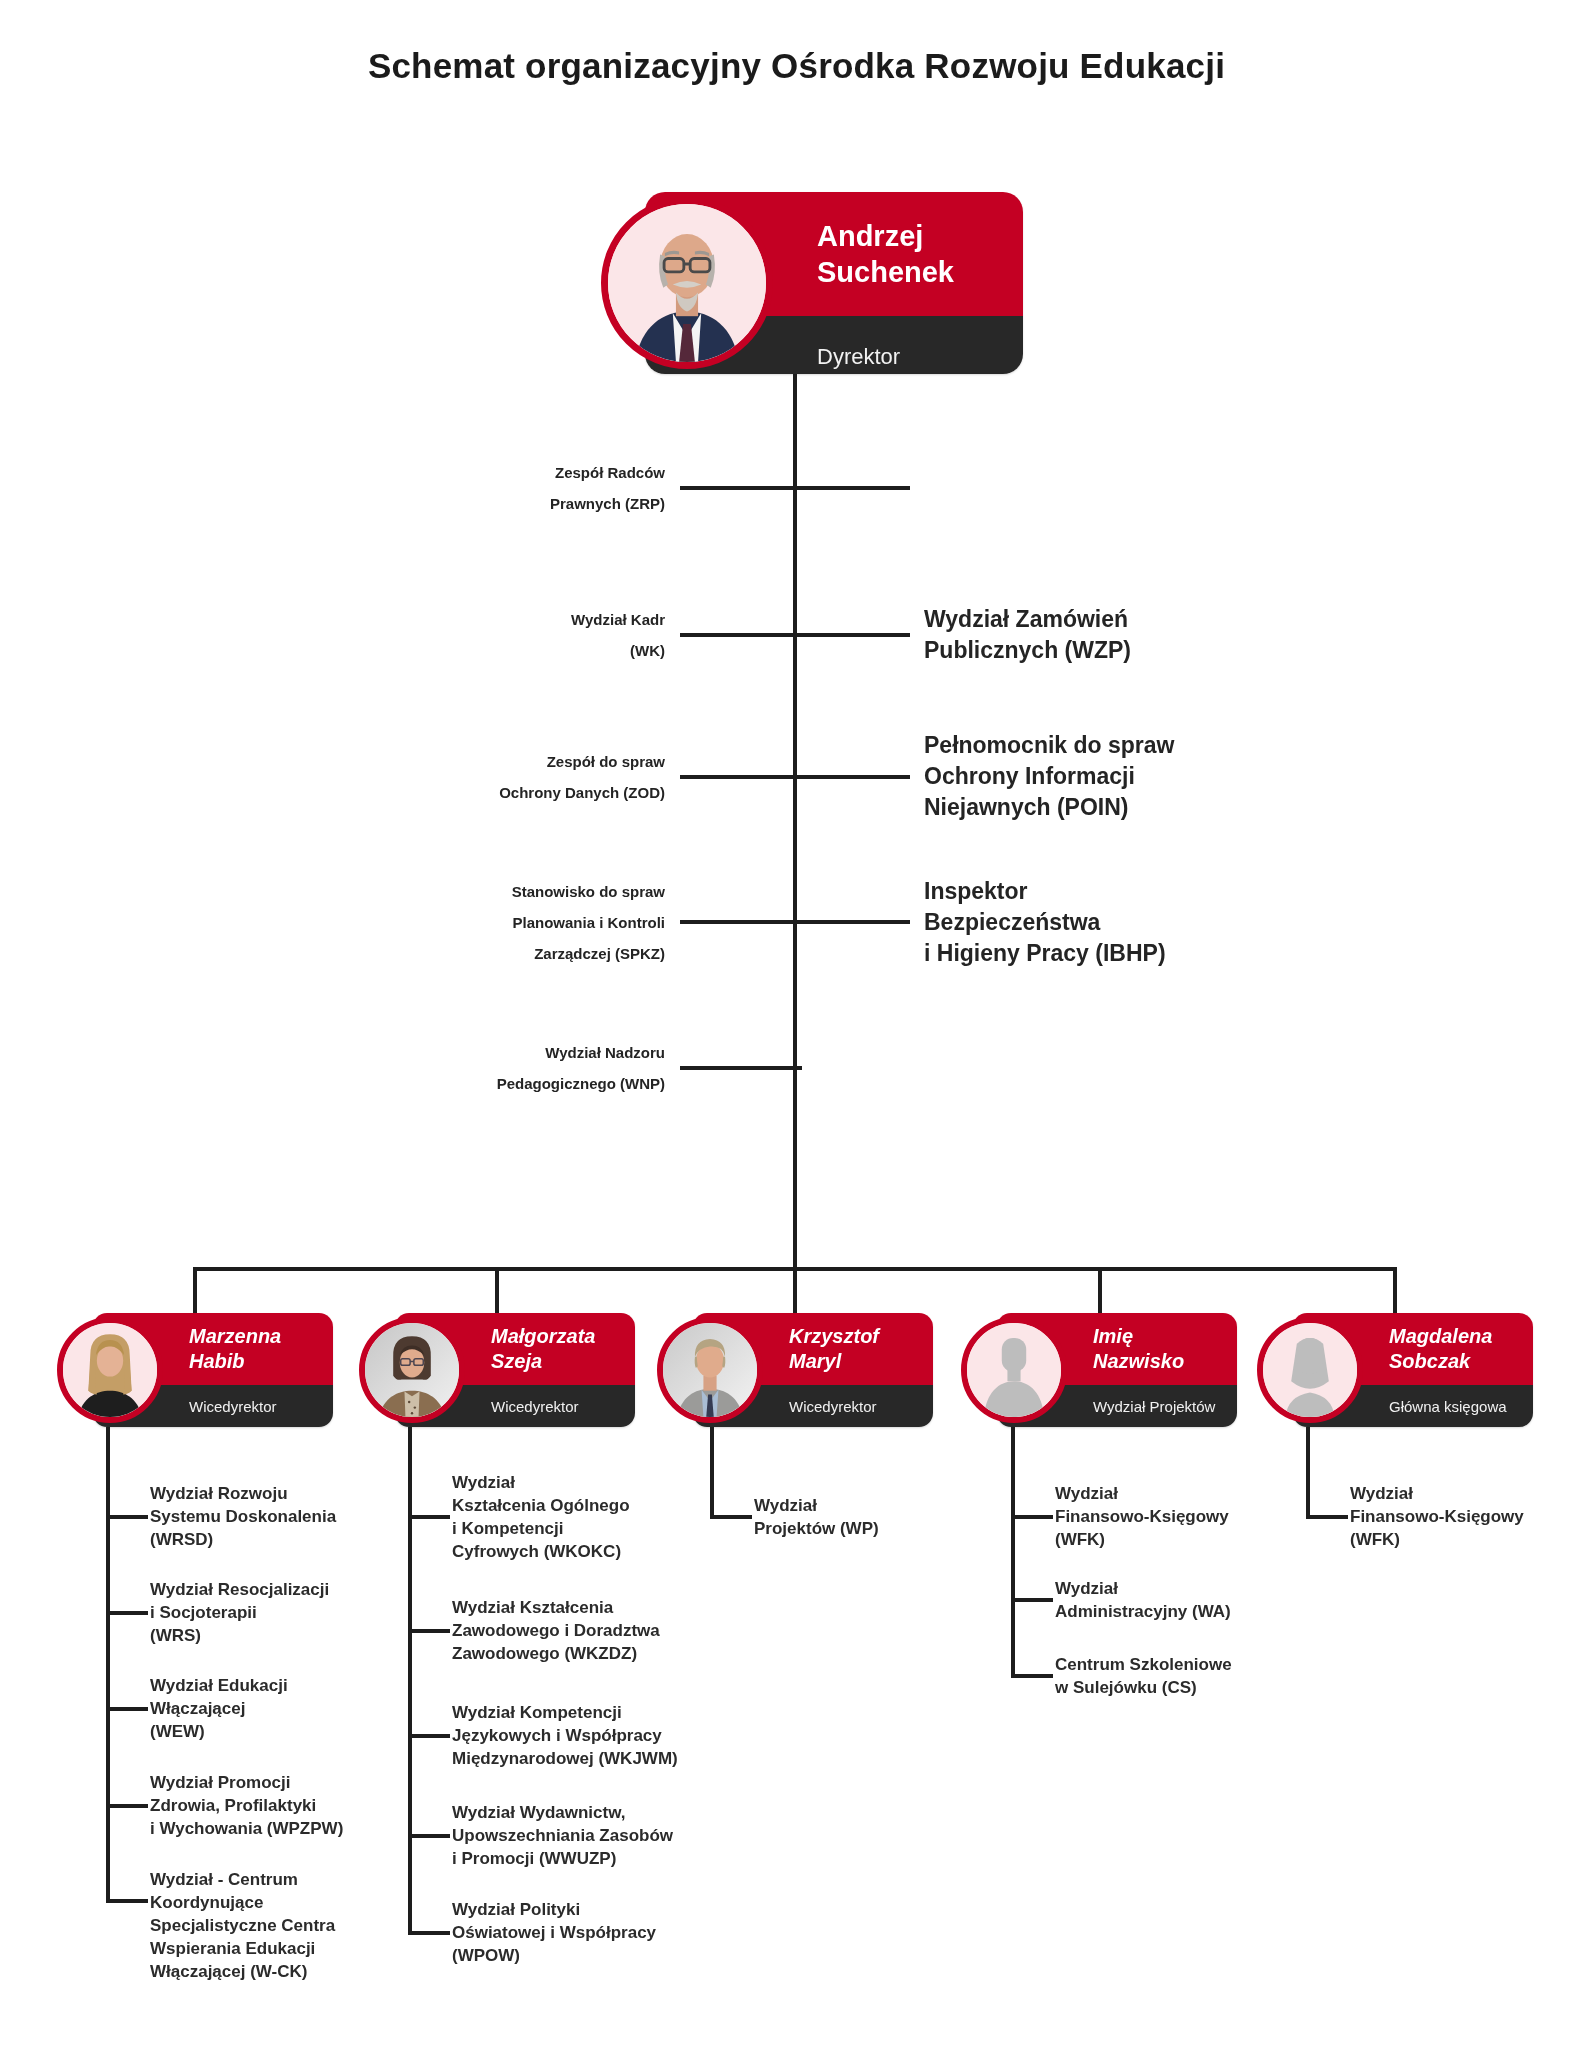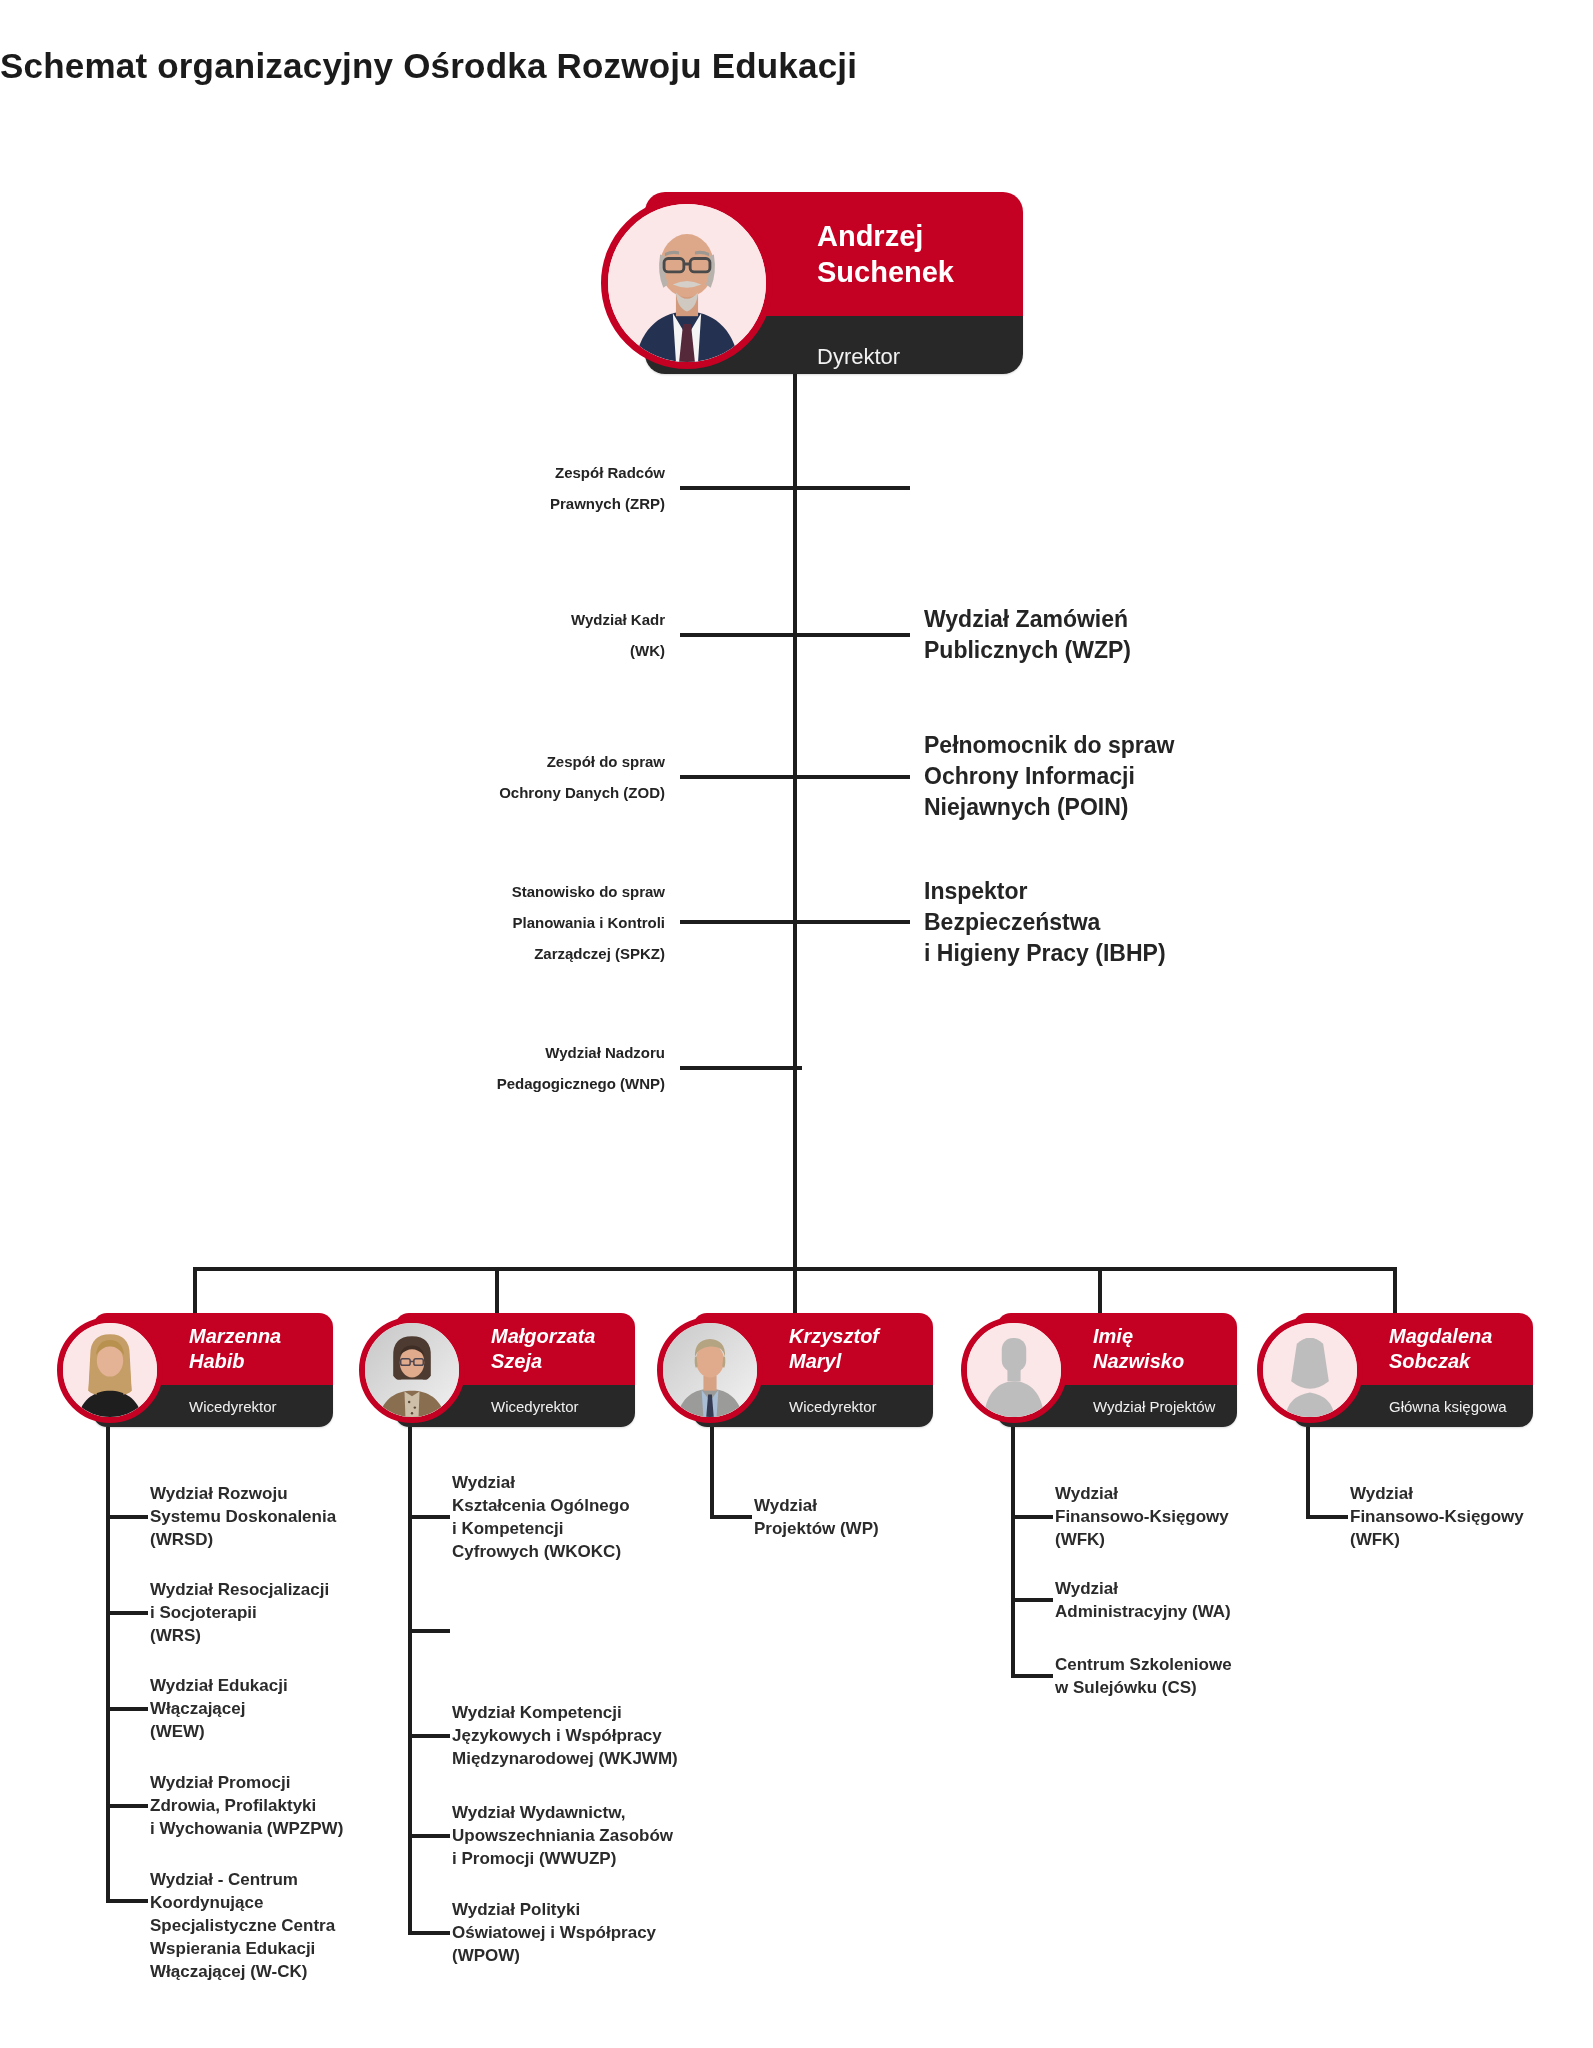--- a/index.html
+++ b/index.html
@@ -1,21 +1,21 @@
 <!DOCTYPE html>
 <html><head>
 <meta charset="utf-8">
 <style>
   html,body{margin:0;padding:0;background:#ffffff;}
   #canvas{position:relative;width:1593px;height:2048px;background:#ffffff;overflow:hidden;
           font-family:"Liberation Sans","DejaVu Sans",sans-serif;color:#222;}
   .pre{white-space:pre-line;}
   .line{position:absolute;background:#1d1d1d;}
   
-  .title{position:absolute;left:0;right:0;top:46px;
+  .title{position:absolute;left:0;right:0;top:46px;text-align:center;
          font-size:35px;font-weight:800;color:#1b1b1b;letter-spacing:.2px;}
   
   .dir-card{position:absolute;left:601px;top:192px;width:422px;height:182px;}
   .dir-rect{position:absolute;left:44px;top:0;right:0;bottom:0;border-radius:20px;overflow:hidden;
             box-shadow:0 1px 2px rgba(0,0,0,.15);}
   .dir-red{height:124px;background:#c40023;display:flex;align-items:center;padding-left:172px;box-sizing:border-box;}
   .dir-dark{height:82px;background:#282828;display:flex;align-items:center;padding-left:172px;box-sizing:border-box;}
   .dir-name{font-size:29px;line-height:36px;font-weight:700;color:#fff;}
   .dir-role{font-size:22px;color:#f2f2f2;font-weight:400;}
   .photo-ring{position:absolute;border-radius:50%;overflow:hidden;background:#fbe6e8;}
@@ -275,20 +275,23 @@
   <div class="line" style="left:408px;top:1427px;width:4px;height:508px;"></div>
   <div class="line" style="left:412px;top:1515px;width:38px;height:4px;"></div>
   <div class="line" style="left:412px;top:1629px;width:38px;height:4px;"></div>
   <div class="line" style="left:412px;top:1734px;width:38px;height:4px;"></div>
   <div class="line" style="left:412px;top:1834px;width:38px;height:4px;"></div>
   <div class="line" style="left:412px;top:1931px;width:38px;height:4px;"></div>
   <div class="unit pre" style="left:452px;top:1471px;">Wydział
 Kształcenia Ogólnego
 i Kompetencji
 Cyfrowych (WKOKC)</div>
+  <div class="unit pre" style="left:452px;top:1596px;">Wydział Kształcenia
+Zawodowego i Doradztwa
+Zawodowego (WKZDZ)</div>
   <div class="unit pre" style="left:452px;top:1701px;">Wydział Kompetencji
 Językowych i Współpracy
 Międzynarodowej (WKJWM)</div>
   <div class="unit pre" style="left:452px;top:1801px;">Wydział Wydawnictw,
 Upowszechniania Zasobów
 i Promocji (WWUZP)</div>
   <div class="unit pre" style="left:452px;top:1898px;">Wydział Polityki
 Oświatowej i Współpracy
 (WPOW)</div>
 

